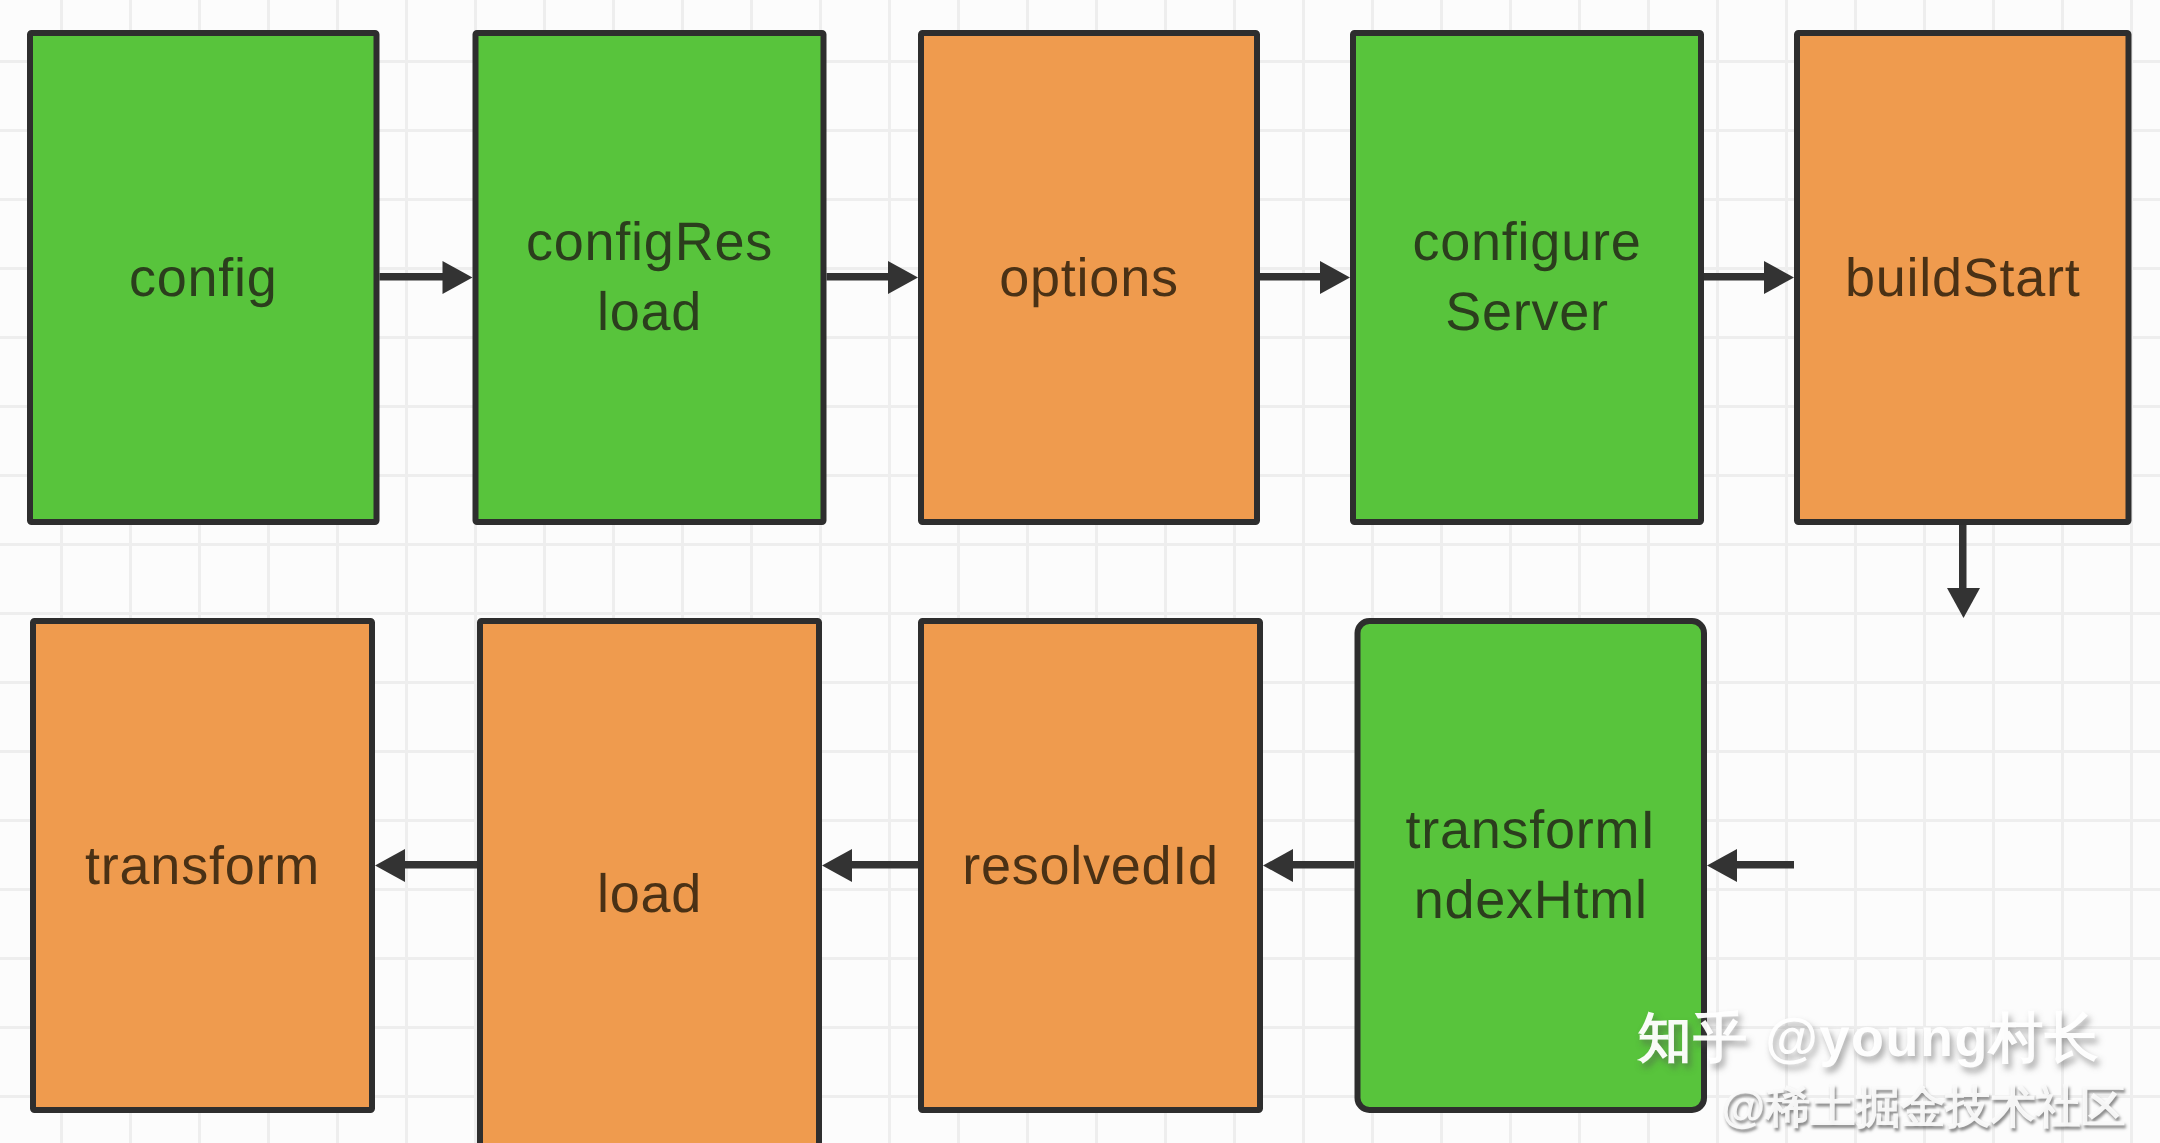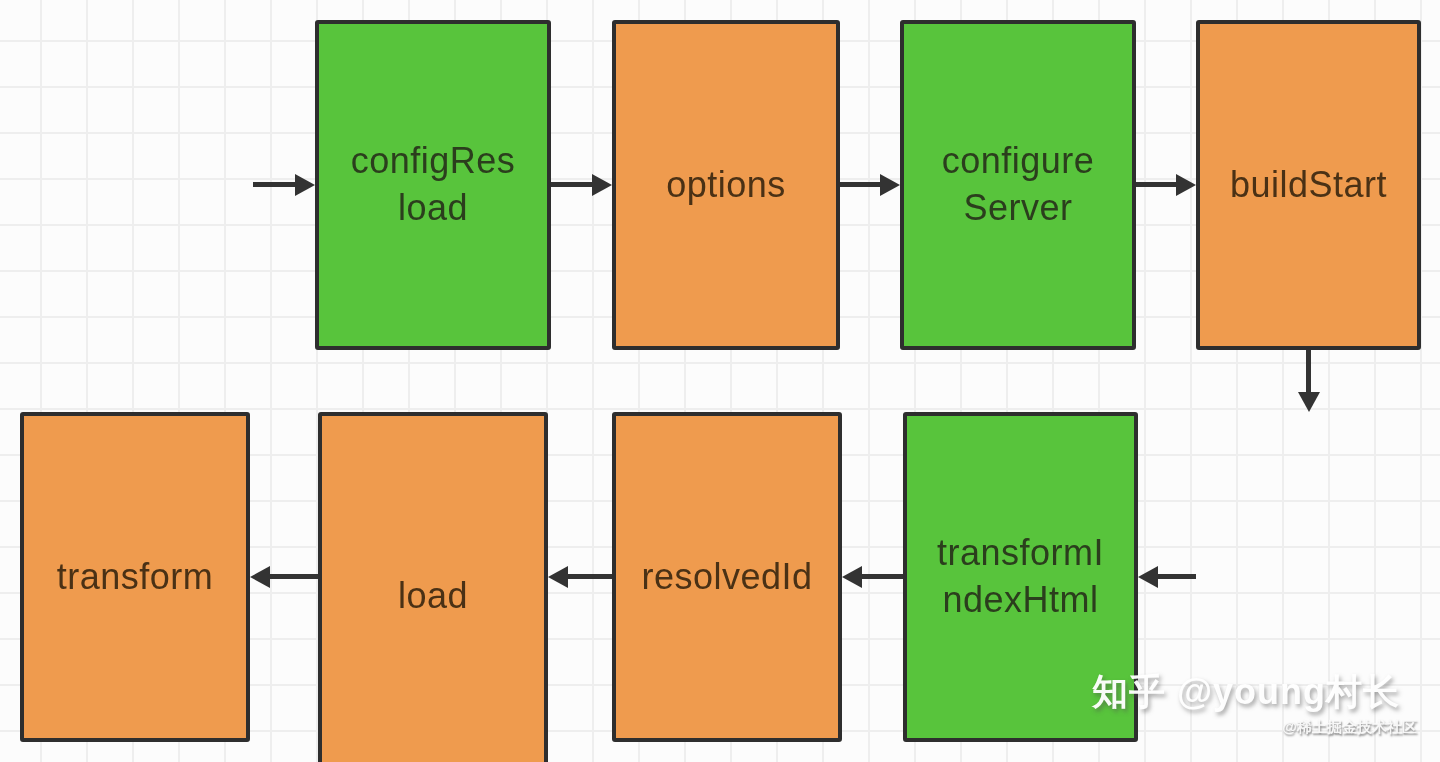--- a/index.html
+++ b/index.html
@@ -63,43 +63,44 @@
     position: absolute; top: 668px; right: 40px;
     font-size: 36px; font-weight: bold;
     color: rgba(255,255,255,0.96);
     text-shadow: 2px 3px 4px rgba(80,80,80,0.5);
     letter-spacing: 1px;
     z-index: 10;
     white-space: nowrap;
   }
   .wm-line2 {
     position: absolute; top: 718px; right: 23px;
-    font-size: 15px; font-weight: bold;
+    font-size: 30px; font-weight: bold;
     color: rgba(250,250,250,0.95);
     text-shadow: 1px 2px 2px rgba(90,90,90,0.7);
     z-index: 10;
     white-space: nowrap;
   }
 </style>
 </head>
 <body>
 
 <div class="canvas">
 
+  <div class="node green" style="left:18px;   top:20px;  width:235px; height:330px;">config</div>
   <div class="node green" style="left:315px;  top:20px;  width:236px; height:330px;">configRes
 load</div>
   <div class="node orange" style="left:612px;  top:20px;  width:228px; height:330px;">options</div>
   <div class="node green" style="left:900px;  top:20px;  width:236px; height:330px;">configure
 Server</div>
   <div class="node orange" style="left:1196px; top:20px;  width:225px; height:330px;text-align:center;">buildStart</div>
 
   <div class="node orange" style="left:20px;   top:412px; width:230px; height:330px;text-align:center;">transform</div>
   <div class="node orange" style="left:318px;  top:412px; width:230px; height:368px;">load</div>
   <div class="node orange" style="left:612px;  top:412px; width:230px; height:330px;">resolvedId</div>
-  <div class="node green" style="left:903px;  top:412px; width:235px; height:330px;">transformI
+  <div class="node green" style="left:903px;  top:412px; width:235px; height:330px;border-radius:10px;">transformI
 ndexHtml</div>
 
   <div class="arrow right" style="left:253px;  top:174px; width:62px;">
       <i class="line"></i>
       <i class="head"></i>
     </div>
   <div class="arrow right" style="left:551px;  top:174px; width:61px;">
       <i class="line"></i>
       <i class="head"></i>
     </div>

